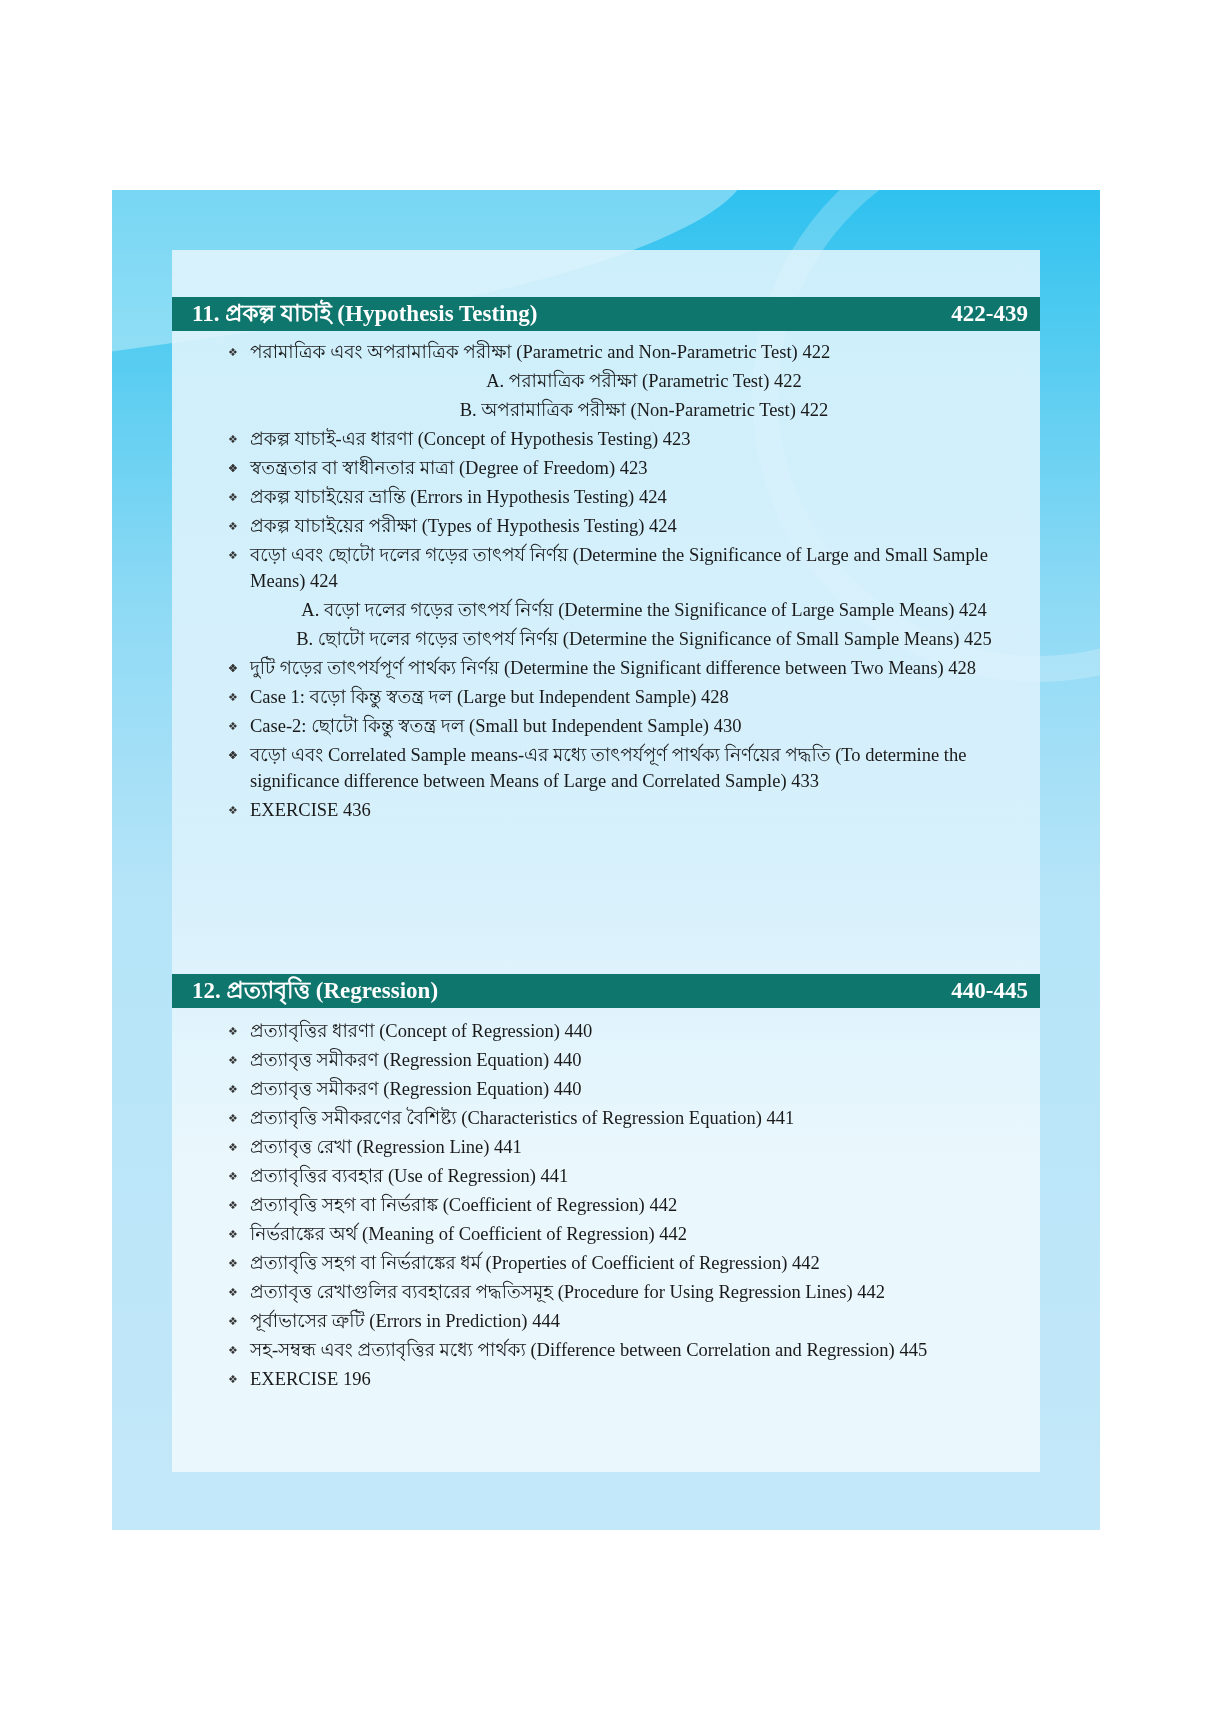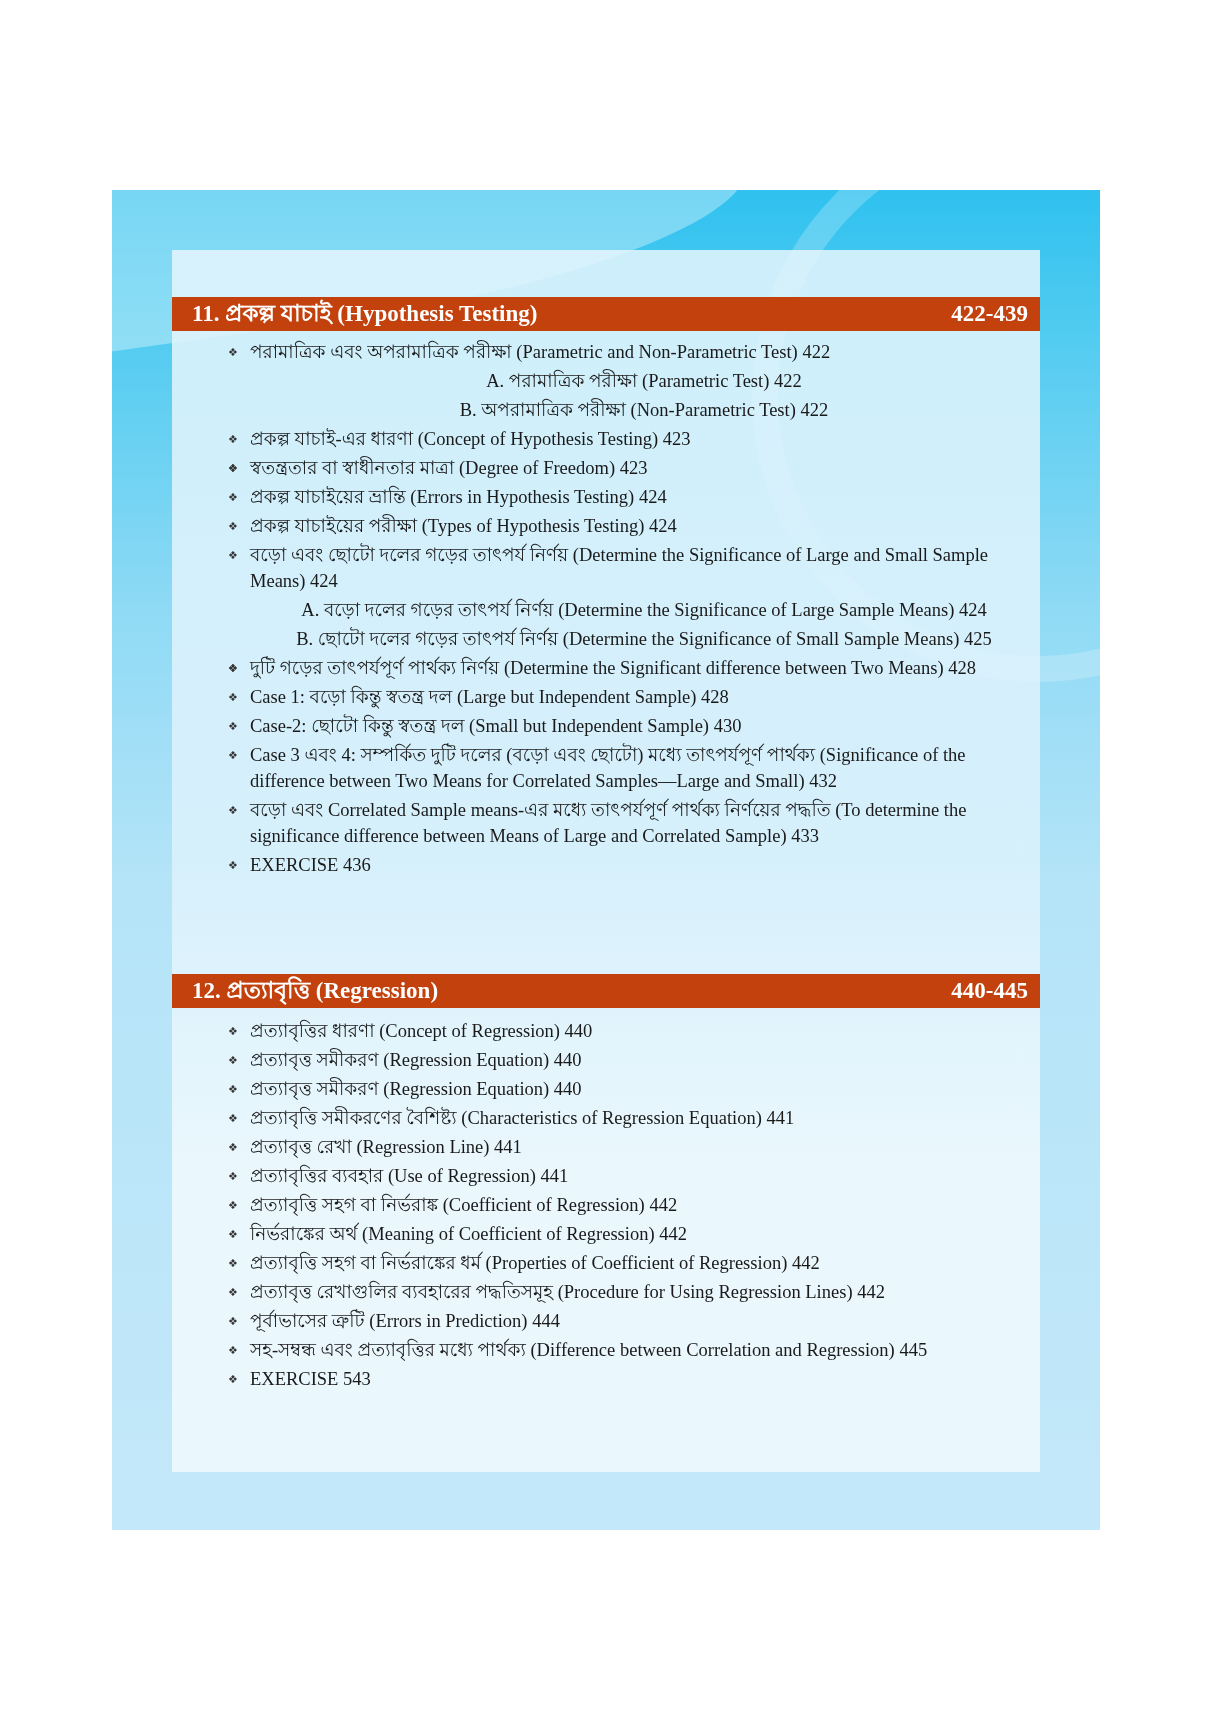--- a/index.html
+++ b/index.html
@@ -7,21 +7,21 @@
          font-family:"Liberation Serif","DejaVu Serif",serif; color:#1a1a1a; }
   .frame { position:absolute; left:112px; top:190px; width:988px; height:1340px;
            background:linear-gradient(180deg,#2fc1ef 0px,#4ccaf0 120px,#8fdaf5 420px,#b5e4f8 700px,#c3e8f9 1340px);
            overflow:hidden; }
   .frame .swoosh1 { position:absolute; left:-60px; top:-40px; width:700px; height:160px;
            background:rgba(255,255,255,0.35); transform:rotate(-8deg); border-radius:0 0 60% 0; }
   .frame .swoosh2 { position:absolute; left:640px; top:-80px; width:520px; height:520px;
            border-radius:50%; border:26px solid rgba(255,255,255,0.22); }
   .panel { position:absolute; left:172px; top:250px; width:868px; height:1222px;
            background:linear-gradient(180deg,rgba(230,246,253,0.85) 0%,rgba(220,242,252,0.85) 50%,#eaf7fd 75%,#eaf7fd 100%); }
-  .section-header { position:absolute; left:172px; width:868px; height:34px; background:#c2410c;
+  .section-header { position:absolute; left:172px; width:868px; height:34px; background:#0f766e;
            color:#ffffff; font-weight:bold; font-size:23px; display:flex; align-items:center;
            justify-content:space-between; box-sizing:border-box; padding:0 12px 0 20px; }
   .section-header .title { white-space:nowrap; }
   .list { position:absolute; left:228px; width:810px; margin:0; padding:0; list-style:none; font-size:18.5px; line-height:26px; }
   .list li { position:relative; padding-left:22px; margin-bottom:3px; }
   .list li.sub { padding-left:22px;text-align:center; }
   .bullet { position:absolute; left:0; top:0; font-size:11px; color:#333; }
 </style>
 </head>
 <body>
@@ -45,21 +45,21 @@
   <li><span class="bullet">❖</span><span>স্বতন্ত্রতার বা স্বাধীনতার মাত্রা (Degree of Freedom) 423</span></li>
   <li><span class="bullet">❖</span><span>প্রকল্প যাচাইয়ের ভ্রান্তি (Errors in Hypothesis Testing) 424</span></li>
   <li><span class="bullet">❖</span><span>প্রকল্প যাচাইয়ের পরীক্ষা (Types of Hypothesis Testing) 424</span></li>
   <li><span class="bullet">❖</span><span>বড়ো এবং ছোটো দলের গড়ের তাৎপর্য নির্ণয় (Determine the Significance of Large and Small Sample Means) 424</span></li>
   <li class="sub"><span>A. বড়ো দলের গড়ের তাৎপর্য নির্ণয় (Determine the Significance of Large Sample Means) 424</span></li>
   <li class="sub"><span>B. ছোটো দলের গড়ের তাৎপর্য নির্ণয় (Determine the Significance of Small Sample Means) 425</span></li>
   <li><span class="bullet">❖</span></li>
   <li><span class="bullet">❖</span><span>দুটি গড়ের তাৎপর্যপূর্ণ পার্থক্য নির্ণয় (Determine the Significant difference between Two Means) 428</span></li>
   <li><span class="bullet">❖</span><span>Case 1: বড়ো কিন্তু স্বতন্ত্র দল (Large but Independent Sample) 428</span></li>
   <li><span class="bullet">❖</span><span>Case-2: ছোটো কিন্তু স্বতন্ত্র দল (Small but Independent Sample) 430</span></li>
-  <li><span class="bullet">❖</span><span>Case 3 এবং 4: সম্পর্কিত দুটি দলের (বড়ো এবং ছোটো) মধ্যে তাৎপর্যপূর্ণ পার্থক্য (Significance of the difference between Two Means for Correlated Samples—Large and Small) 432</span></li>
+  <li><span class="bullet">❖</span></li>
   <li><span class="bullet">❖</span><span>বড়ো এবং Correlated Sample means-এর মধ্যে তাৎপর্যপূর্ণ পার্থক্য নির্ণয়ের পদ্ধতি (To determine the significance difference between Means of Large and Correlated Sample) 433</span></li>
   <li><span class="bullet">❖</span><span>EXERCISE 436</span></li>
 </ul>
 
 <div class="section-header" style="top:974px;">
   <span class="title">12. প্রত্যাবৃত্তি (Regression)</span>
   <span class="pages">440-445</span>
 </div>
 <ul class="list" style="top:1018px;">
   <li><span class="bullet">❖</span><span>প্রত্যাবৃত্তির ধারণা (Concept of Regression) 440</span></li>
@@ -67,14 +67,14 @@
   <li><span class="bullet">❖</span><span>প্রত্যাবৃত্ত সমীকরণ (Regression Equation) 440</span></li>
   <li><span class="bullet">❖</span><span>প্রত্যাবৃত্তি সমীকরণের বৈশিষ্ট্য (Characteristics of Regression Equation) 441</span></li>
   <li><span class="bullet">❖</span><span>প্রত্যাবৃত্ত রেখা (Regression Line) 441</span></li>
   <li><span class="bullet">❖</span><span>প্রত্যাবৃত্তির ব্যবহার (Use of Regression) 441</span></li>
   <li><span class="bullet">❖</span><span>প্রত্যাবৃত্তি সহগ বা নির্ভরাঙ্ক (Coefficient of Regression) 442</span></li>
   <li><span class="bullet">❖</span><span>নির্ভরাঙ্কের অর্থ (Meaning of Coefficient of Regression) 442</span></li>
   <li><span class="bullet">❖</span><span>প্রত্যাবৃত্তি সহগ বা নির্ভরাঙ্কের ধর্ম (Properties of Coefficient of Regression) 442</span></li>
   <li><span class="bullet">❖</span><span>প্রত্যাবৃত্ত রেখাগুলির ব্যবহারের পদ্ধতিসমূহ (Procedure for Using Regression Lines) 442</span></li>
   <li><span class="bullet">❖</span><span>পূর্বাভাসের ত্রুটি (Errors in Prediction) 444</span></li>
   <li><span class="bullet">❖</span><span>সহ-সম্বন্ধ এবং প্রত্যাবৃত্তির মধ্যে পার্থক্য (Difference between Correlation and Regression) 445</span></li>
-  <li><span class="bullet">❖</span><span>EXERCISE 543</span></li>
+  <li><span class="bullet">❖</span><span>EXERCISE 196</span></li>
 </ul>
 
 </body></html>

